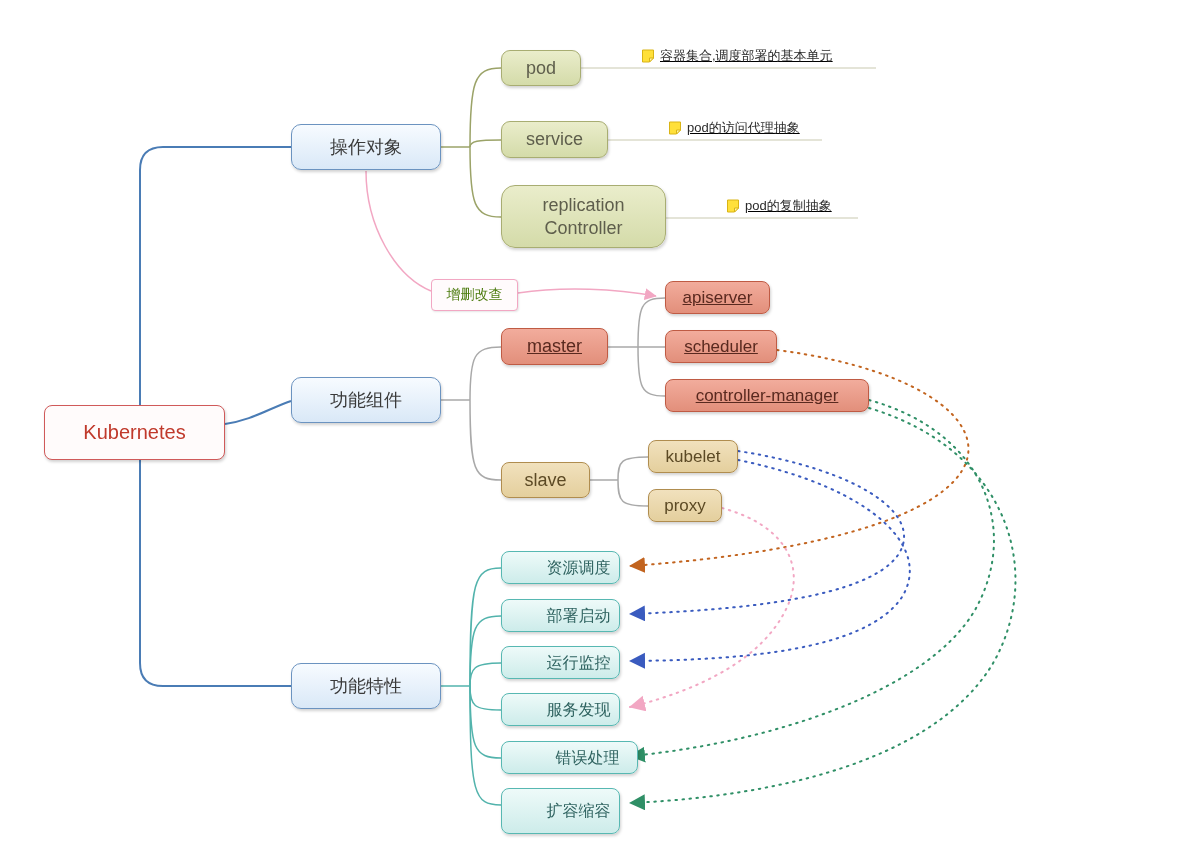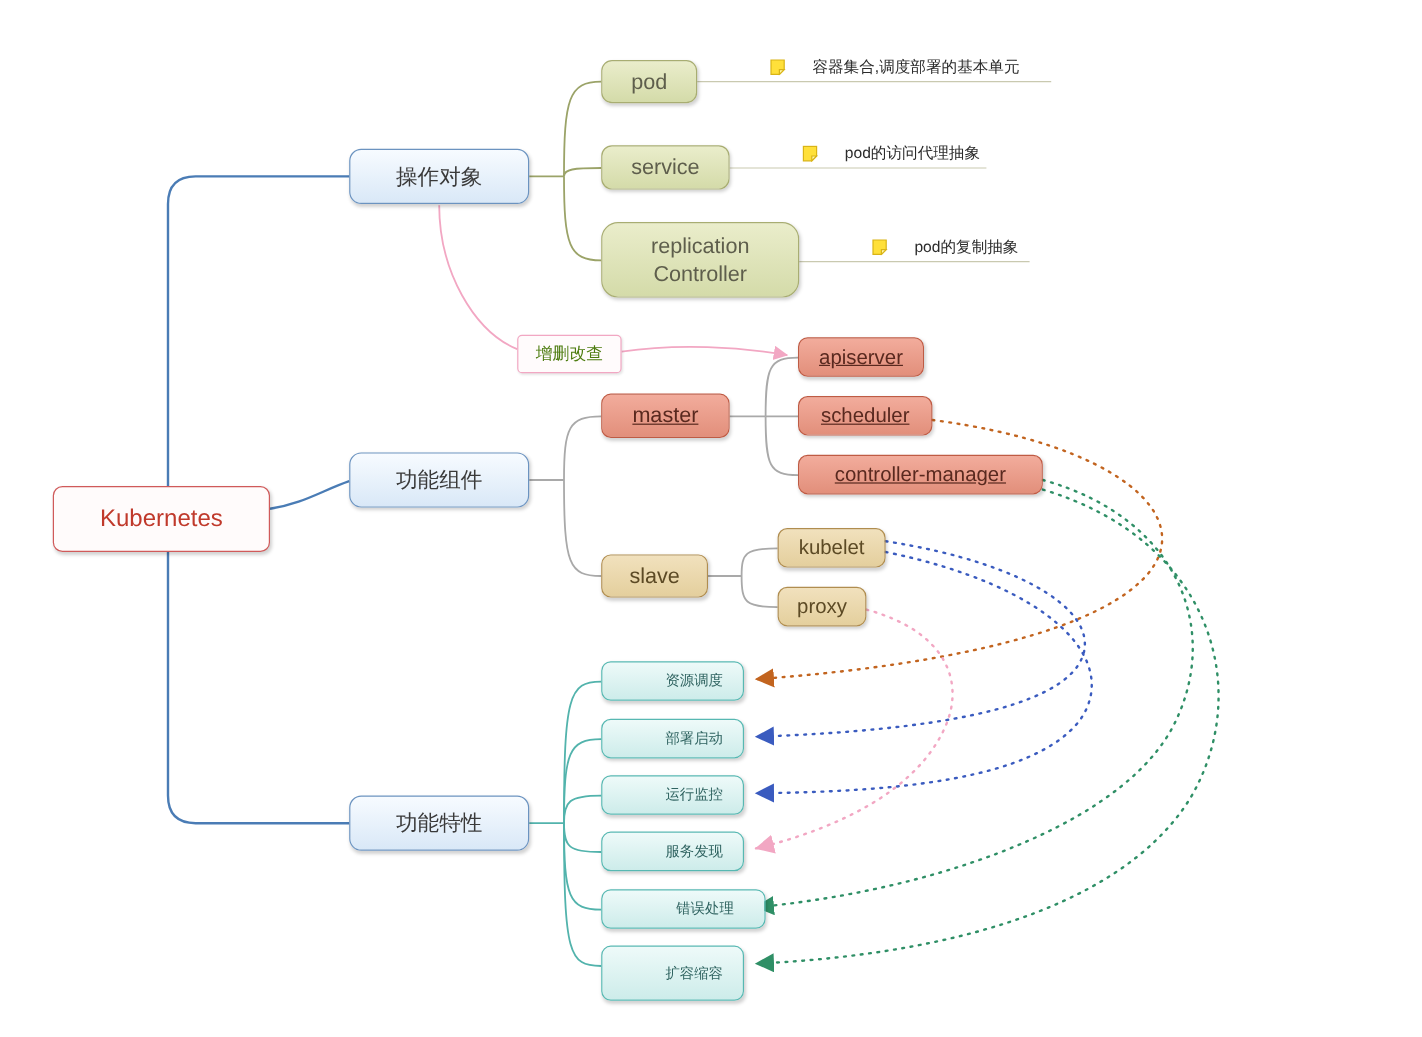--- a/index.html
+++ b/index.html
@@ -36,29 +36,29 @@
   .salmon.parent{font-size:18px;}
   .tan{
     border:1.5px solid #b08d4f;border-radius:8px;
     background:linear-gradient(#f1e1bd,#e4cf9d);
     color:#5c4a25;font-size:17px;
   }
   .tan.parent{font-size:18px;}
   .teal{
     border:1.5px solid #57b8b2;border-radius:8px;
     background:linear-gradient(#eefaf9,#cdecea);
-    color:#2f6360;font-size:12px;padding-left:36px;
+    color:#2f6360;font-size:16px;padding-left:36px;
   }
   .crud{
     border:1px solid #f2a7c3;border-radius:4px;background:#fffbfc;
     color:#4d7c0f;font-size:14px;box-shadow:1px 1px 2px rgba(0,0,0,0.10);
   }
   .note{
-    position:absolute;display:flex;align-items:center;gap:22px;
-    height:18px;white-space:nowrap;
+    position:absolute;display:flex;align-items:center;gap:5px;
+    height:18px;white-space:nowrap;text-decoration:underline;
   }
   .note-icon{display:inline-flex;flex:0 0 auto;}
   .note-text{font-size:13px;color:#2b2b2b;}
 </style>
 </head>
 <body>
 
 <div id="canvas">
 
   <svg id="wires" viewBox="0 0 1185 864" xmlns="http://www.w3.org/2000/svg">

